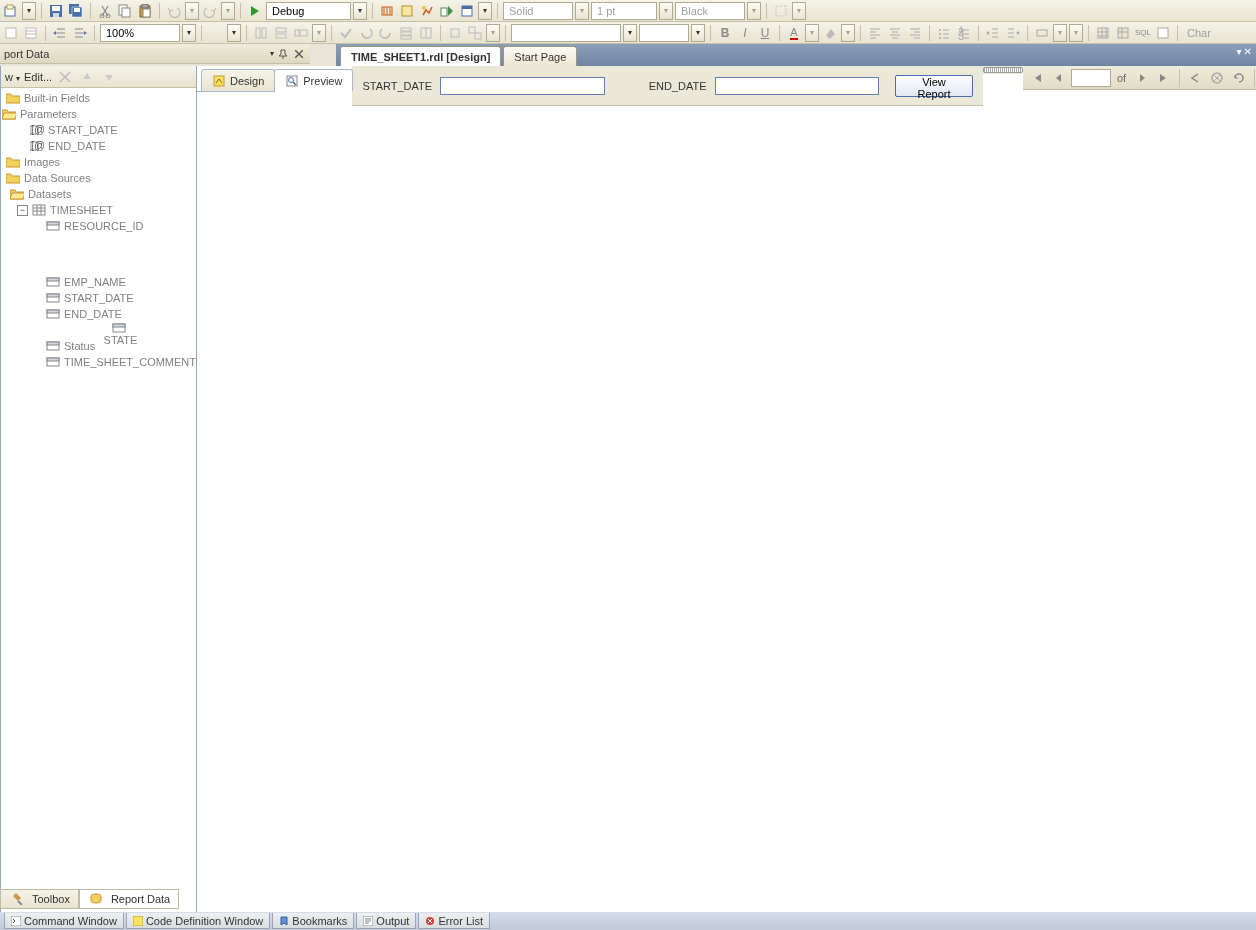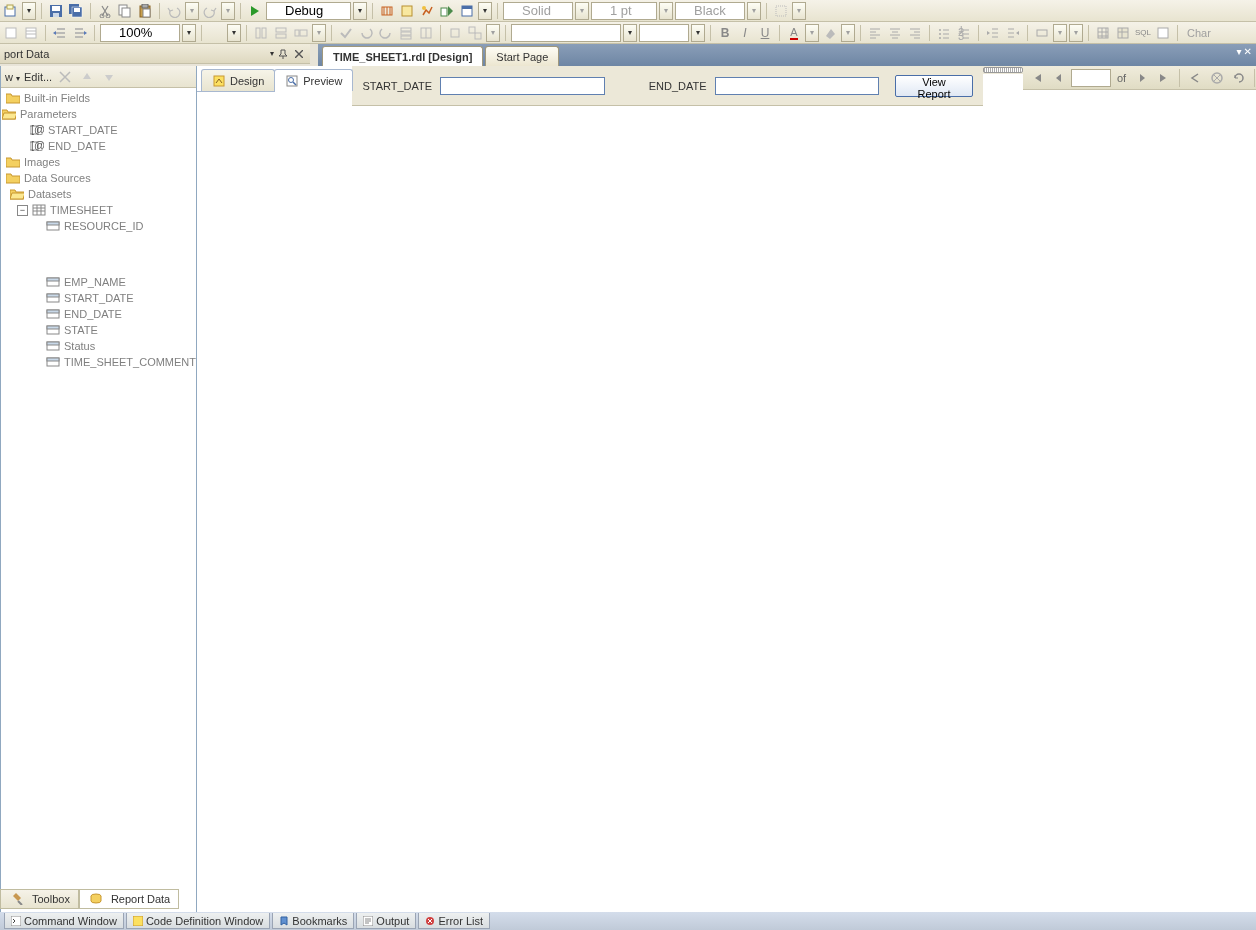--- a/index.html
+++ b/index.html
@@ -2,21 +2,21 @@
 <html><head>
 <meta charset="utf-8">
 <style>
   * { box-sizing: border-box; margin: 0; padding: 0; font-family: Tahoma, Segoe UI, sans-serif; font-size: 11px; }
   body { background: #e8e4d8; width: 1256px; height: 930px; overflow: hidden; color: #333; }
   
   
   .toolbar-row { display: flex; align-items: center; height: 22px; background: linear-gradient(#f5f2e8,#e8e4d0); border-bottom: 1px solid #c5c0a8; padding: 0 2px; gap: 2px; }
   .tb-btn { width: 18px; height: 18px; display: inline-flex; align-items: center; justify-content: center; cursor: pointer; border: 1px solid transparent; border-radius: 2px; }
   .tb-sep { width: 1px; height: 16px; background: #c5c0a8; margin: 0 3px; }
-  .drop-input { height: 18px; border: 1px solid #b0aa90; background: #fff; font-size: 13px; padding: 0 18px; }
+  .drop-input { height: 18px; border: 1px solid #b0aa90; background: #fff; font-size: 11px; padding: 0 5px; }
   .drop-arrow { width: 14px; height: 18px; border: 1px solid #b0aa90; background: linear-gradient(#fdfdf5,#e8e4d0); display: inline-flex; align-items: center; justify-content: center; font-size: 8px; cursor: pointer; }
   .disabled { color: #a0a0a0; }
   svg { display: block; }
   
   
   .main { display: flex; height: calc(100% - 44px - 20px - 18px); }
   
   
   .panel-header { height: 20px; background: linear-gradient(#f0ecdc,#ded8c0); display: flex; align-items: center; padding: 0 4px; font-size: 11px; border-bottom: 1px solid #c5c0a8; }
   .panel-header .spacer { flex: 1; }
@@ -29,21 +29,21 @@
   .tree-node { display: flex; align-items: center; height: 16px; padding: 0; cursor: pointer; white-space: nowrap; }
   .expander { width: 11px; height: 11px; border: 1px solid #888; background: #fff; display: inline-flex; align-items: center; justify-content: center; font-size: 9px; line-height: 1; margin-right: 3px; color: #444; }
   .tree-icon { width: 16px; height: 14px; display: inline-flex; align-items: center; justify-content: center; margin-right: 3px; }
   .tree-label { color: #808080; }
   
   
   .splitter { width: 8px; background: #e8e4d8; cursor: col-resize; }
   
   
   .content { flex: 1; display: flex; flex-direction: row; background: #fff; }
-  .file-tabs { height: 22px; background: linear-gradient(#8a9eb8,#6e86a4); display: flex; align-items: flex-end; padding: 0 4px; position: relative; }
+  .file-tabs { height: 22px; background: linear-gradient(#8a9eb8,#6e86a4); display: flex; align-items: flex-end; padding: 0 4px; position: relative; margin-left: 18px; }
   .file-tab { height: 20px; padding: 0 10px; background: linear-gradient(#fefdf5,#ece6d0); border: 1px solid #a0987c; border-bottom: none; border-radius: 3px 3px 0 0; margin-right: 2px; display: flex; align-items: center; font-size: 11px; cursor: pointer; }
   .file-tab.active { font-weight: bold; background: #fff; }
   .file-tabs .ctrl { position: absolute; right: 4px; top: 2px; display: flex; gap: 2px; color: #fff; }
   .file-tabs .ctrl span { cursor: pointer; font-size: 10px; }
   
   .inner-tab-strip { height: 26px; background: #fff; display: flex; align-items: flex-end; padding-left: 4px; border-bottom: 1px solid #a8b8d0; }
   .inner-tab { height: 22px; padding: 0 10px; border: 1px solid #a8b8d0; border-bottom: none; margin-right: -1px; background: linear-gradient(#f6f4e8,#e8e4d0); display: flex; align-items: center; gap: 4px; font-size: 11px; cursor: pointer; border-radius: 3px 3px 0 0; }
   .inner-tab.active { background: #fff; position: relative; z-index: 2; }
   .inner-tab.active::after { content: ''; position: absolute; left: 0; right: 0; bottom: -1px; height: 1px; background: #fff; }
   .tab-icon { width: 14px; height: 14px; display: inline-flex; align-items: center; justify-content: center; }
@@ -573,21 +573,21 @@
           </div>
           <div class="tree-node" style="padding-left: 44px;">
             <span class="tree-icon">
               <svg width="14" height="12">
                 <rect x="1" y="2" width="12" height="8" fill="#fff" stroke="#888"></rect>
                 <rect x="1" y="2" width="12" height="3" fill="#c8d8e8" stroke="#888"></rect>
               </svg>
             </span>
             <span class="tree-label">END_DATE</span>
           </div>
-          <div class="tree-node" style="padding-left: 44px;">
+          <div class="tree-node" style="padding-left: 44px; flex-direction: column;">
             <span class="tree-icon">
               <svg width="14" height="12">
                 <rect x="1" y="2" width="12" height="8" fill="#fff" stroke="#888"></rect>
                 <rect x="1" y="2" width="12" height="3" fill="#c8d8e8" stroke="#888"></rect>
               </svg>
             </span>
             <span class="tree-label">STATE</span>
           </div>
           <div class="tree-node" style="padding-left: 44px;">
             <span class="tree-icon">

